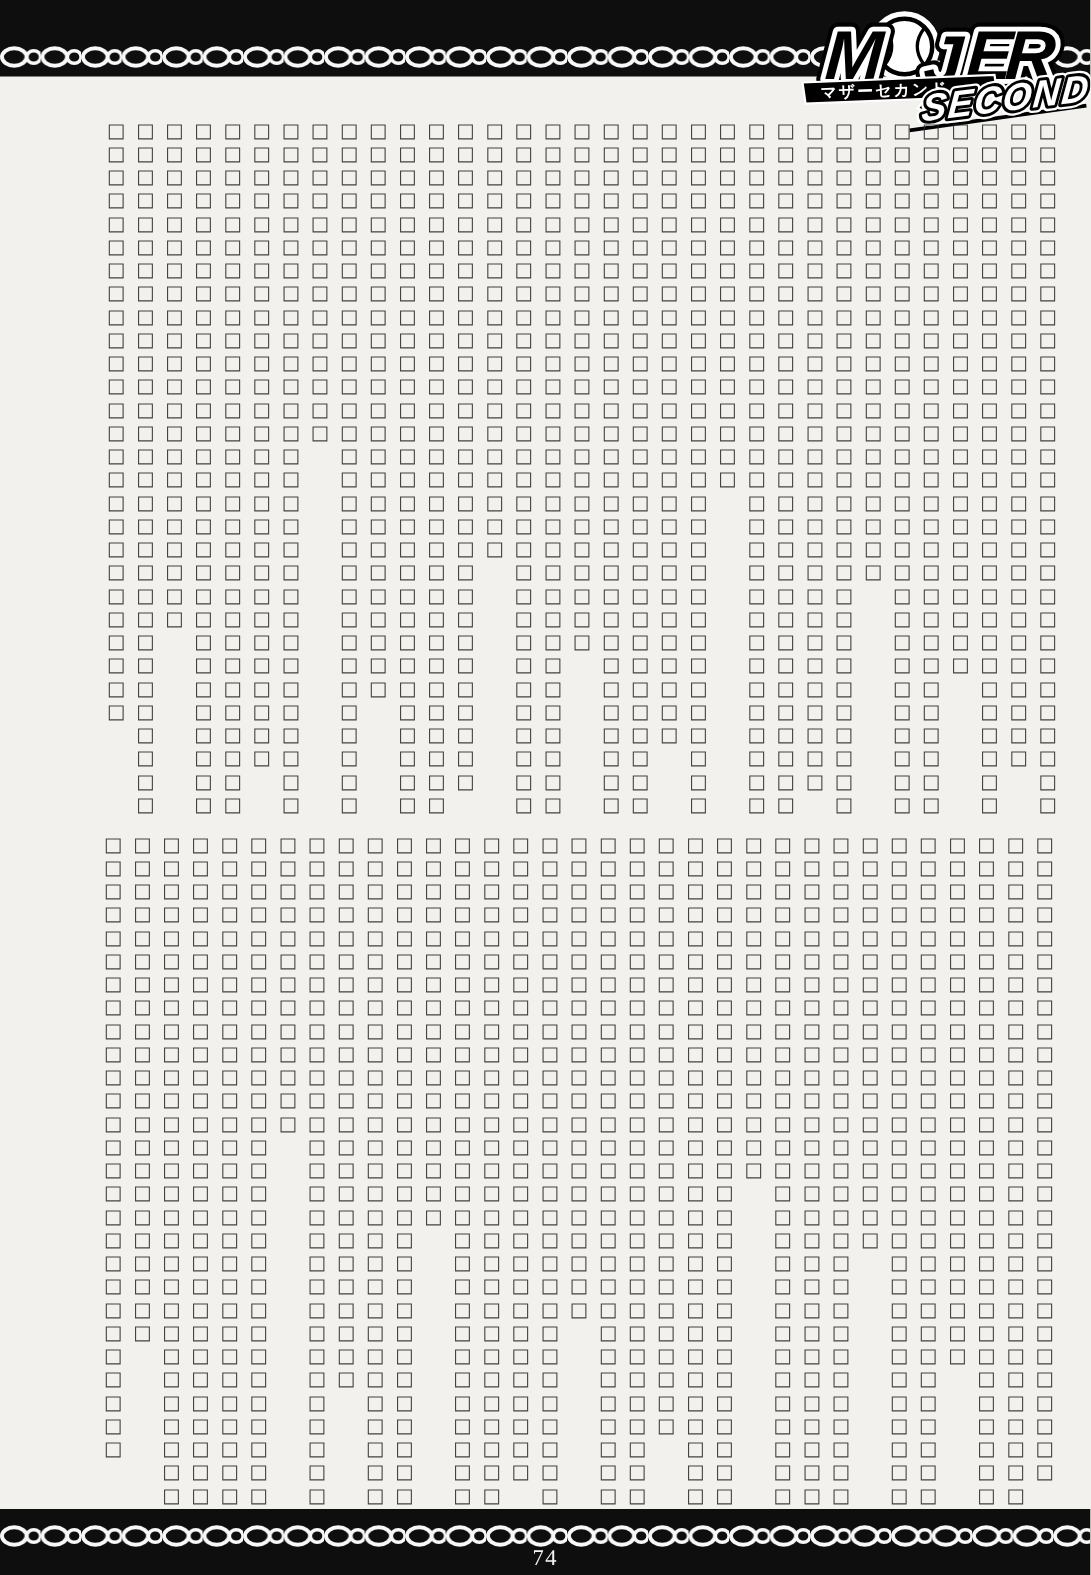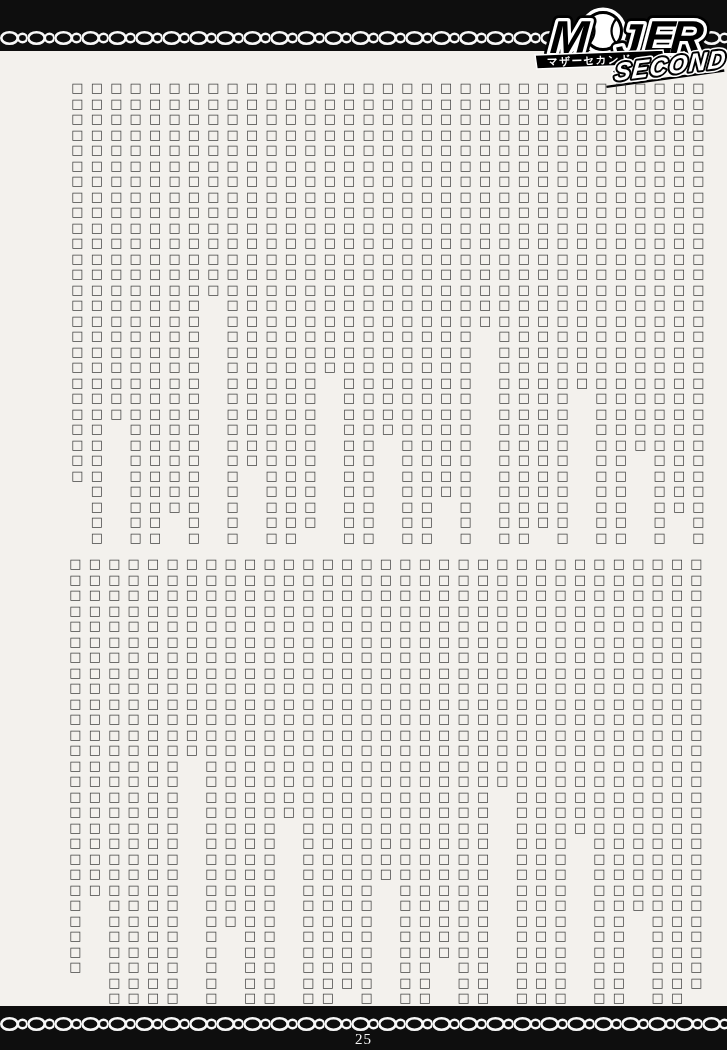--- a/index.html
+++ b/index.html
@@ -180,13 +180,13 @@
 <svg class="chain chain-bottom" xmlns="http://www.w3.org/2000/svg">
   <defs>
     <pattern id="chainB" width="27" height="16" patternUnits="userSpaceOnUse">
       <ellipse cx="9.5" cy="8" rx="8.2" ry="5.8" fill="none" stroke="#f8f8f8" stroke-width="2.6"></ellipse>
       <ellipse cx="22.5" cy="8" rx="4.6" ry="4.2" fill="none" stroke="#f8f8f8" stroke-width="2.4"></ellipse>
     </pattern>
   </defs>
   <rect x="0" y="0" width="727" height="16" fill="url(#chainB)"></rect>
 </svg>
 
-<div class="page-number">25</div>
+<div class="page-number">74</div>
 
 </body></html>

